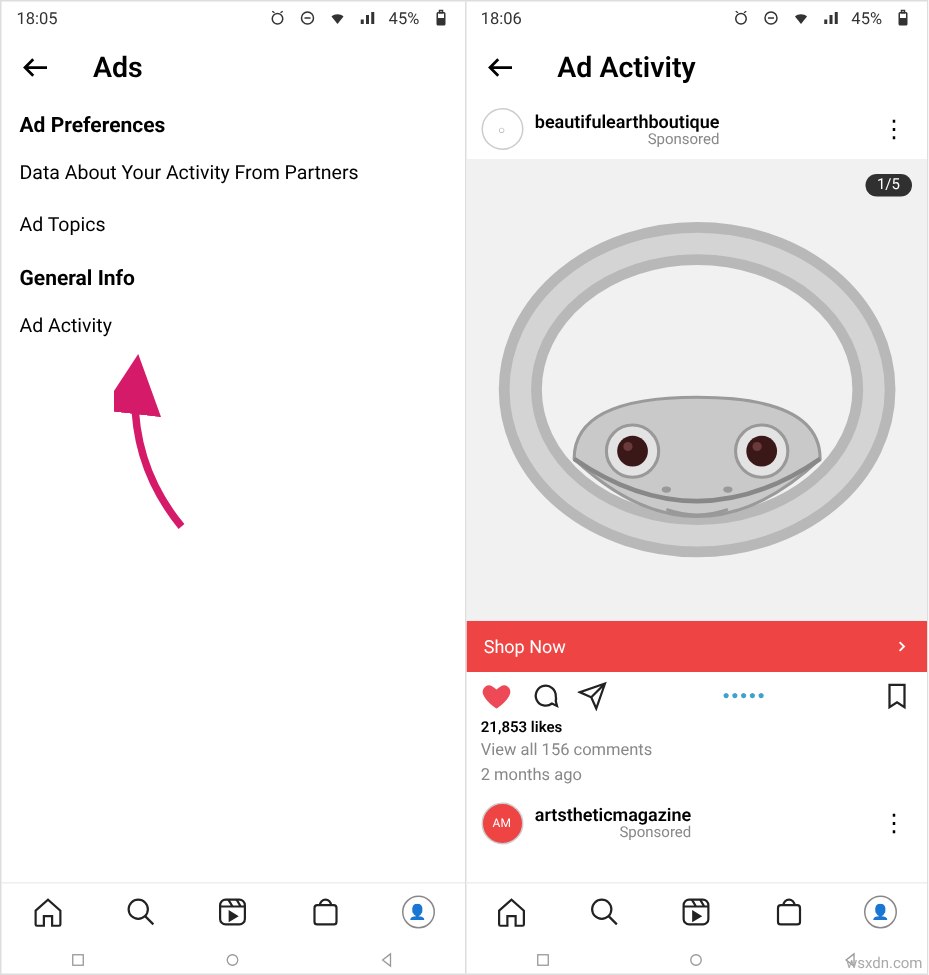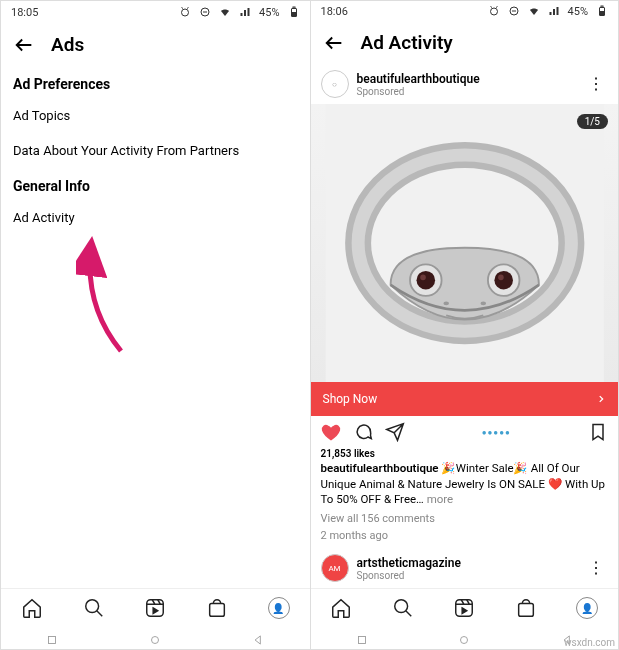--- a/index.html
+++ b/index.html
@@ -4,33 +4,33 @@
 <style>
   * { box-sizing: border-box; margin: 0; padding: 0; }
   body { font-family: -apple-system, BlinkMacSystemFont, "Segoe UI", Roboto, Helvetica, Arial, sans-serif; background: #fff; }
   .wrap { display: flex; width: 619px; height: 650px; border: 1px solid #ddd; }
   .pane { width: 50%; display: flex; flex-direction: column; position: relative; overflow: hidden; }
   .pane + .pane { border-left: 1px solid #ddd; }
   .statusbar { display: flex; align-items: center; justify-content: space-between; padding: 2px 10px; height: 22px; font-size: 11px; color: #333; }
   .statusbar .right { display: flex; align-items: center; gap: 8px; }
   .statusbar svg { width: 12px; height: 12px; }
   .header { display: flex; align-items: center; gap: 16px; padding: 10px 12px; }
-  .header .title { font-size: 19px; font-weight: 600; }
+  .header .title { font-size: 19px; font-weight: 600; margin-left: 11px; }
   .section-title { font-size: 14px; font-weight: 700; padding: 10px 12px 6px; }
   .row { font-size: 13px; padding: 10px 12px; cursor: pointer; }
   .arrow-svg { position: absolute; left: 75px; top: 235px; width: 60px; height: 120px; pointer-events: none; }
   .tabbar { margin-top: auto; border-top: 1px solid #eee; display: flex; justify-content: space-around; align-items: center; padding: 8px 0; }
   .tabbar .ico { width: 22px; height: 22px; stroke: #222; stroke-width: 1.6; fill: none; }
   .tabbar .circ { width: 22px; height: 22px; border: 1.5px solid #888; border-radius: 50%; display: flex; align-items: center; justify-content: center; font-size: 10px; }
   .navbar { display: flex; justify-content: space-around; align-items: center; padding: 6px 0 2px; }
   .navbar svg { width: 14px; height: 14px; stroke: #999; stroke-width: 1.5; fill: none; }
   .post-head { display: flex; align-items: center; padding: 6px 10px; gap: 8px; }
   .avatar { width: 28px; height: 28px; border-radius: 50%; border: 1px solid #ccc; display: flex; align-items: center; justify-content: center; font-size: 8px; color: #999; }
   .profile .name { font-size: 12px; font-weight: 600; }
-  .profile .sub { font-size: 10px; color: #888; }
+  .profile .sub { font-size: 10px; color: #888; text-align: right; }
   .dots { margin-left: auto; font-size: 16px; line-height: 1; padding: 0 4px; cursor: pointer; }
   .media { position: relative; width: 100%; aspect-ratio: 1/1; background: linear-gradient(180deg,#f3f3f3,#eaeaea); overflow: hidden; }
   .ring-img { width: 100%; height: 100%; }
   .badge { position: absolute; top: 10px; right: 10px; background: rgba(0,0,0,0.8); color: #fff; font-size: 10px; padding: 2px 8px; border-radius: 10px; }
   .cta { background: #ef4444; color: #fff; display: flex; align-items: center; justify-content: space-between; font-size: 12px; padding: 10px 12px; cursor: pointer; }
   .actions { display: flex; align-items: center; padding: 6px 10px; gap: 12px; }
   .actions svg { width: 20px; height: 20px; stroke: #222; stroke-width: 1.8; fill: none; }
   .actions .heart { fill: #ed4956; stroke: #ed4956; }
   .actions .pager { flex: 1; text-align: center; color: #40a0d0; font-size: 8px; letter-spacing: 1px; }
   .likes { font-size: 10px; font-weight: 600; padding: 0 10px; }
@@ -73,22 +73,22 @@
     </div>
 
     <div class="header">
       <svg width="22" height="22" viewBox="0 0 24 24" fill="none" stroke="#000" stroke-width="2">
           <path d="M20 12H4M10 6l-6 6 6 6"></path>
         </svg>
       <span class="title">Ads</span>
     </div>
 
     <div class="section-title">Ad Preferences</div>
+    <div class="row">Data About Your Activity From Partners</div>
     <div class="row">Ad Topics</div>
-    <div class="row">Data About Your Activity From Partners</div>
 
     <div class="section-title">General Info</div>
     <div class="row">Ad Activity</div>
 
     <svg class="arrow-svg" viewBox="0 0 60 120">
       <defs>
           <marker id="ah" markerWidth="8" markerHeight="8" refX="6" refY="4" orient="auto">
             <path d="M0 0L8 4L0 8z" fill="#d61a6a"></path>
           </marker>
         </defs>
@@ -206,23 +206,20 @@
       <svg viewBox="0 0 24 24">
           <path d="M22 2L11 13M22 2l-7 20-4-9-9-4 20-7z"></path>
         </svg>
       <span class="pager">●●●●●</span>
       <svg viewBox="0 0 24 24">
           <path d="M6 3h12v18l-6-4-6 4z"></path>
         </svg>
     </div>
 
     <div class="likes">21,853 likes</div>
-    <div class="caption">
-      <span class="u">beautifulearthboutique</span><span> 🎉Winter Sale🎉 All Of Our Unique Animal &amp; Nature Jewelry Is ON SALE ❤️ With Up To 50% OFF &amp; Free…</span><span class="more"> more</span>
-    </div>
     <div class="meta">View all 156 comments</div>
     <div class="meta">2 months ago</div>
 
     <div class="post-head" style="margin-top:4px">
       <span class="avatar" style="background:#ef4444;color:#fff">AM</span>
       <div class="profile">
         <div class="name">artstheticmagazine</div>
         <div class="sub">Sponsored</div>
       </div>
       <span class="dots">⋮</span>

